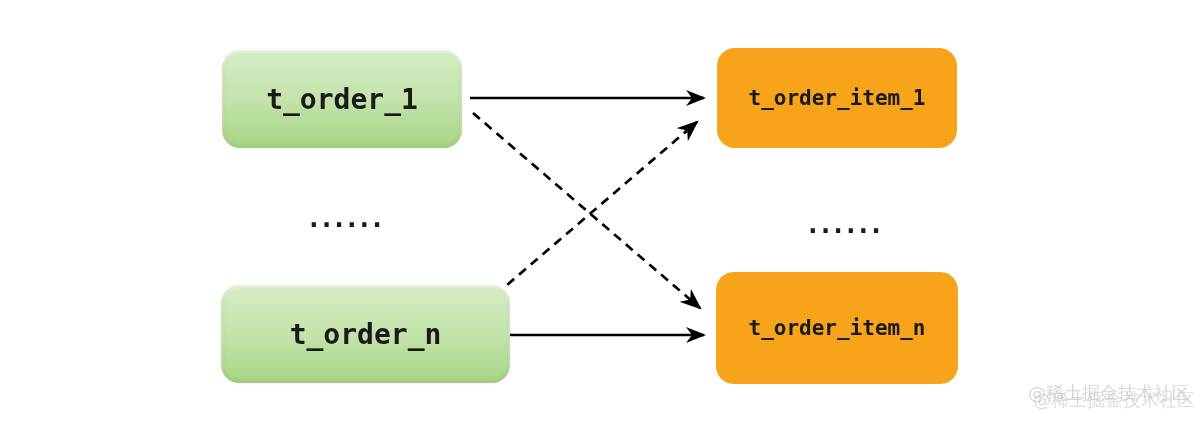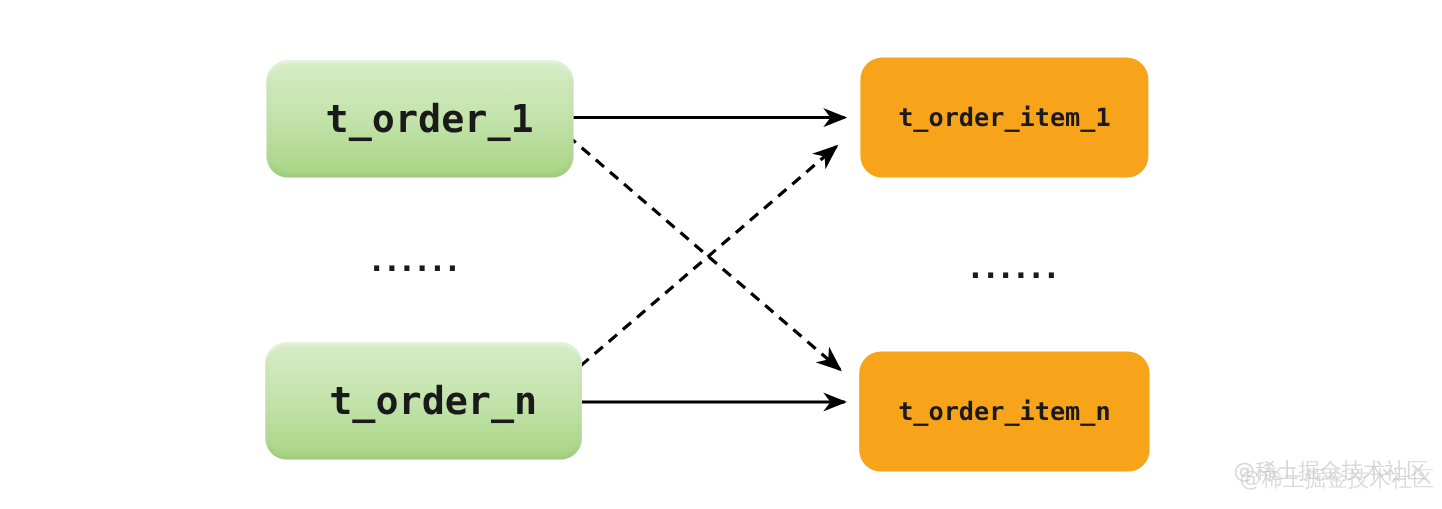--- a/index.html
+++ b/index.html
@@ -24,31 +24,30 @@
     border-radius:18px;
     color:var(--text);
     font-family:"DejaVu Sans Mono","Liberation Mono",monospace;
     font-weight:bold;
     letter-spacing:0px;
     z-index:2;
   }
   .node.green{
     background:linear-gradient(180deg,var(--green-top) 0%,#c3e3ab 50%,var(--green-bottom) 100%);
     box-shadow:inset 0 2px 3px rgba(255,255,255,0.55), inset 0 -2px 4px rgba(120,170,90,0.30);
-    font-size:32px;
-    padding-left:16px;
+    font-size:28px;
   }
   .node.orange{
     background:var(--orange);
     font-size:21px;
   }
   #node-t-order-1{left:222px;top:50px;width:240px;height:98px;}
-  #node-t-order-n{left:221px;top:285px;width:248px;height:98px;}
+  #node-t-order-n{left:221px;top:285px;width:289px;height:98px;}
   #node-t-order-item-1{left:717px;top:48px;width:240px;height:100px;}
-  #node-t-order-item-n{left:716px;top:293px;width:242px;height:100px;}
+  #node-t-order-item-n{left:716px;top:272px;width:242px;height:112px;}
   .ellipsis{
     position:absolute;
     color:var(--text);
     font-family:"DejaVu Sans Mono","Liberation Mono",monospace;
     font-weight:bold;
     font-size:26px;
     letter-spacing:-3px;
     z-index:2;
   }
   #ellipsis-left{left:306px;top:203px;}

